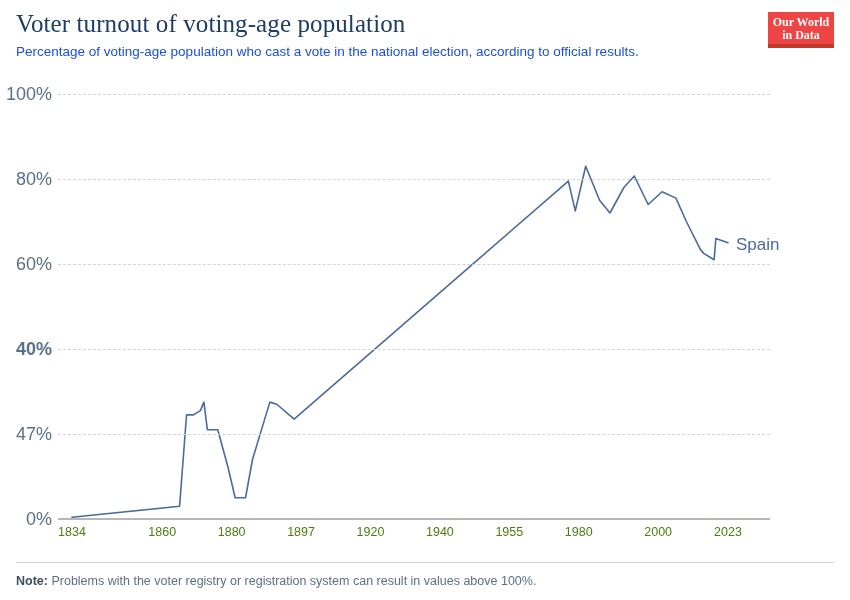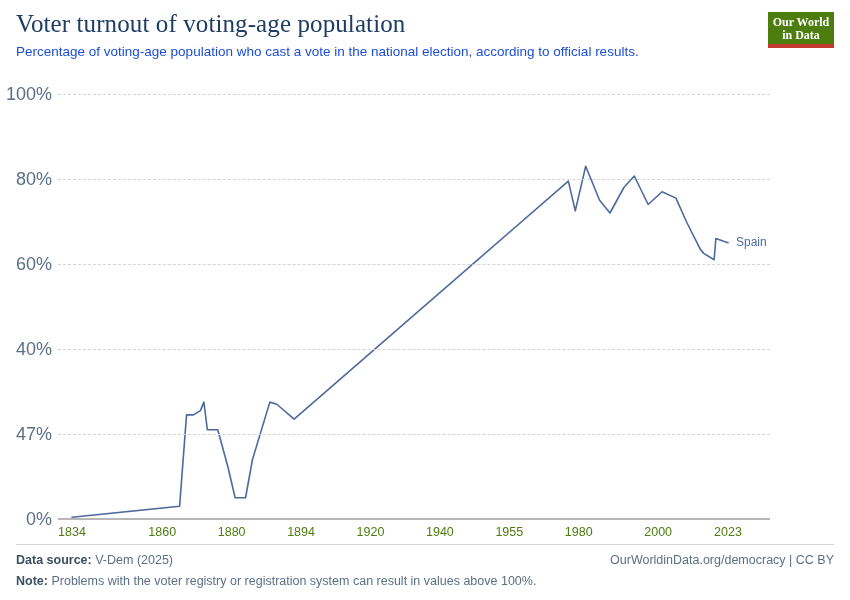--- a/index.html
+++ b/index.html
@@ -41,21 +41,21 @@
     margin: 6px 0 0 0;
     font-weight: 400;
   }
   
   .logo {
     position: absolute;
     right: 16px;
     top: 12px;
     width: 66px;
     height: 36px;
-    background: #4d7c0f;
+    background: #ef4444;
     color: #ffffff;
     font-family: "Liberation Serif", serif;
     font-weight: bold;
     font-size: 12px;
     line-height: 13px;
     text-align: center;
     padding-top: 4px;
     box-sizing: border-box;
     border-bottom: 4px solid #c0392b;
   }
@@ -103,21 +103,21 @@
     position: absolute;
     top: 100%;
     margin-top: 6px;
     transform: translateX(-50%);
     font-size: 12.5px;
     color: #4d7c0f;
     white-space: nowrap;
   }
   .series-label {
     position: absolute;
-    font-size: 12px;
+    font-size: 17px;
     color: #4c6a9c;
     white-space: nowrap;
   }
   svg.lines {
     position: absolute;
     left: 0;
     top: 0;
     overflow: visible;
   }
   
@@ -172,48 +172,41 @@
     <div class="plot" id="plot">
       <div class="axis-bottom"></div>
       <svg class="lines" id="lines" width="712" height="425">
           <polyline points="14.00,423.30 121.60,412.25 128.54,320.88 135.48,320.88 142.42,316.63 145.89,308.13 149.37,335.75 159.78,335.75 170.19,374.00 177.13,403.75 187.54,403.75 194.49,365.50 211.84,308.13 218.78,310.25 236.14,325.13 510.34,87.13 517.28,116.88 527.69,72.25 541.58,106.25 551.99,119.00 565.87,93.50 576.29,82.02 590.17,110.50 604.05,97.75 617.94,104.13 628.35,127.50 642.23,155.13 645.70,159.38 656.12,165.75 657.85,144.50 670.00,148.75" fill="none" stroke="#4c6a9c" stroke-width="1.6" stroke-linejoin="round" stroke-linecap="round"></polyline>
         </svg>
     <div class="grid-line" style="top: 425px; border-top: 1px solid rgb(183, 183, 183);"></div>
         <div class="ytick" style="top: 425px;">0%</div>
         <div class="grid-line" style="top: 340px;"></div>
         <div class="ytick" style="top: 340px;">47%</div>
         <div class="grid-line" style="top: 255px;"></div>
-        <div class="ytick" style="top: 255px;">40%</div>
+        <div class="ytick" style="top: 255px; font-weight: bold;">40%</div>
         <div class="grid-line" style="top: 170px;"></div>
         <div class="ytick" style="top: 170px;">60%</div>
         <div class="grid-line" style="top: 85px;"></div>
         <div class="ytick" style="top: 85px;">80%</div>
         <div class="grid-line" style="top: 0px;"></div>
         <div class="ytick" style="top: 0px;">100%</div>
         <div class="xtick" style="left: 14px;">1834</div>
         <div class="xtick" style="left: 104.243px;">1860</div>
         <div class="xtick" style="left: 173.661px;">1880</div>
-        <div class="xtick" style="left: 243.079px;">1894</div>
+        <div class="xtick" style="left: 243.079px;">1897</div>
         <div class="xtick" style="left: 312.497px;">1920</div>
         <div class="xtick" style="left: 381.915px;">1940</div>
         <div class="xtick" style="left: 451.333px;">1955</div>
         <div class="xtick" style="left: 520.751px;">1980</div>
         <div class="xtick" style="left: 590.169px; margin-left: 10px;">2000</div>
         <div class="xtick" style="left: 670px;">2023</div>
         <div class="series-label" style="left: 678px; top: 140.75px; color: rgb(76, 106, 156);">Spain</div>
       </div>
   </div>
 
   <div class="footer">
-    <div class="footer-row">
-      <div class="footer-left">
-        <span class="strong">Data source:</span>
-        <span>V-Dem (2025)</span>
-      </div>
-      <div class="footer-right">OurWorldinData.org/democracy | CC BY</div>
-    </div>
     <div class="footer-note">
       <span class="strong">Note:</span>
       <span>Problems with the voter registry or registration system can result in values above 100%.</span>
     </div>
   </div>
 
 </div>
 
 </body></html>

